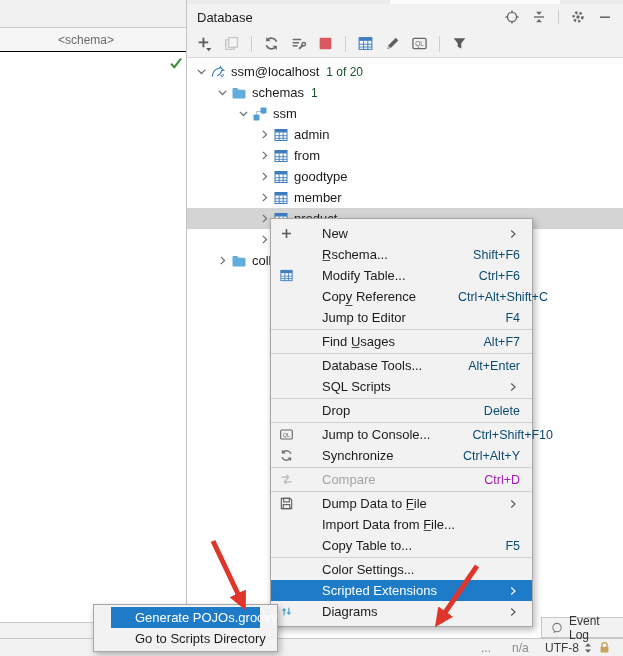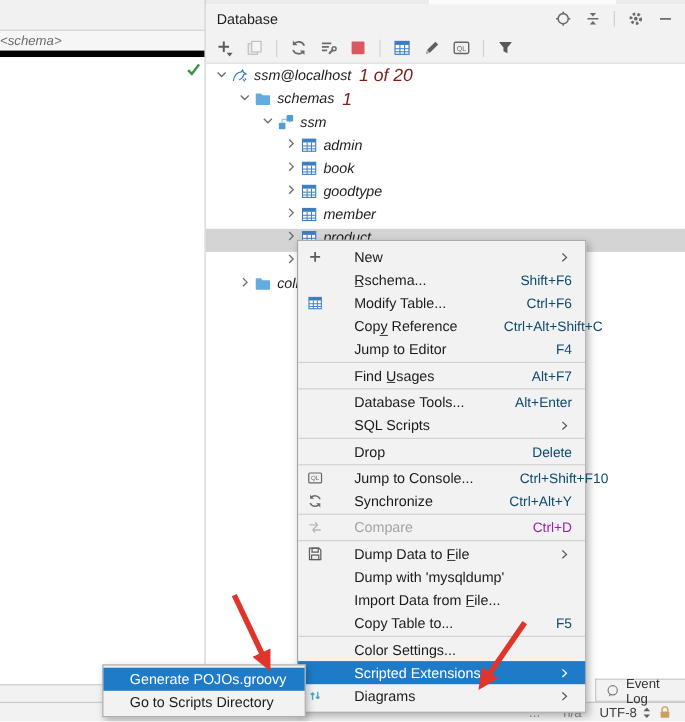--- a/index.html
+++ b/index.html
@@ -11,22 +11,22 @@
   svg{display:block;}
 
   
   .top-strip{position:absolute;left:187px;right:0;top:0;height:4px;background:#ebebeb;}
   .top-strip .tab-hint{position:absolute;left:203px;width:170px;top:0;height:4px;background:#fcfcfc;}
 
   
   .lp-topbar{position:absolute;left:0;top:0;width:186px;height:28px;background:#f1f1f1;
     border-bottom:1px solid #c9c9c9;box-sizing:border-box;}
   .lp-schemabar{position:absolute;left:0;top:28px;width:186px;height:24px;background:#f6f6f6;
-    border-bottom:6px solid #000000;box-sizing:border-box;display:flex;align-items:center;
-    justify-content:flex-start;gap:5px;padding-right:9px;font-style:italic;}
+    border-bottom:1px solid #000000;box-sizing:border-box;display:flex;align-items:center;
+    justify-content:center;gap:5px;padding-right:9px;}
   .lp-schemabar .schema-label{font-size:12px;color:#6a6a6a;}
   .lp-editor{position:absolute;left:0;top:52px;width:186px;height:570px;background:#ffffff;}
   .lp-check{position:absolute;right:3px;top:4px;width:14px;height:14px;}
   .lp-strip{position:absolute;left:0;top:622px;width:186px;height:16px;background:#f2f2f2;
     border-top:1px solid #c9c9c9;box-sizing:border-box;}
   .divider-v{position:absolute;left:186px;top:0;width:1px;height:638px;background:#c4c4c4;}
 
   
   .db-header{position:absolute;left:187px;right:0;top:4px;height:26px;background:#f2f2f2;
     display:flex;align-items:center;padding:0 10px;box-sizing:border-box;}
@@ -40,28 +40,28 @@
   .db-toolbar{position:absolute;left:187px;right:0;top:30px;height:28px;background:#f2f2f2;
     border-bottom:1px solid #d6d6d6;box-sizing:border-box;display:flex;align-items:center;
     gap:10px;padding-left:9px;}
   .tb-icon{width:17px;height:17px;}
   .tb-icon svg{width:17px;height:17px;}
   .tb-sep{width:1px;height:16px;background:#cfcfcf;margin:0 1px;}
 
   
   .db-tree{position:absolute;left:187px;right:0;top:58px;height:580px;background:#ffffff;
     overflow:hidden;padding-top:3px;box-sizing:border-box;}
-  .tree-row{height:21px;display:flex;align-items:flex-start;font-size:13px;color:#1b1b1b;
-    white-space:nowrap;box-sizing:border-box;font-style:italic;}
+  .tree-row{height:21px;display:flex;align-items:center;font-size:13px;color:#1b1b1b;
+    white-space:nowrap;box-sizing:border-box;}
   .tree-row.selected{background:#d4d4d4;}
   .tree-chevron{width:17px;flex:none;display:flex;justify-content:center;}
   .tree-chevron svg{width:13px;height:13px;}
   .tree-icon{width:16px;height:16px;flex:none;margin-right:5px;}
   .tree-icon svg{width:16px;height:16px;}
-  .tree-badge{color:#7f1d1d;margin-left:7px;font-size:16px;}
+  .tree-badge{color:#14532d;margin-left:7px;font-size:12px;}
 
   
   .context-menu{position:absolute;left:270px;top:218px;width:263px;background:#f2f2f2;
     border:1px solid #a6a6a6;box-sizing:border-box;padding:4px 0;z-index:20;
     box-shadow:2px 3px 7px rgba(0,0,0,.28);}
   .menu-item{height:21px;display:flex;align-items:center;padding:0 12px 0 7px;
     font-size:13px;color:#1b1b1b;gap:24px;}
   .mi-icon{width:16px;height:16px;flex:none;margin-right:4px;display:flex;
     align-items:center;justify-content:center;}
   .mi-icon svg{width:15px;height:15px;}
@@ -70,21 +70,21 @@
   .mi-arrow{width:14px;height:14px;margin-left:18px;color:#555;}
   .mi-arrow svg{width:14px;height:14px;}
   .menu-item.selected{background:#1e7bc8;color:#ffffff;}
   .menu-item.selected .mi-arrow{color:#ffffff;}
   .menu-item.disabled{color:#a3a3a3;}
   .menu-item.disabled .mi-shortcut{color:#a21caf;}
   .menu-sep{height:1px;background:#cfcfcf;margin:1px 0;}
 
   
   .submenu{position:absolute;left:93px;top:604px;width:185px;background:#f2f2f2;
-    border:1px solid #a6a6a6;box-sizing:border-box;padding:2px 0;z-index:30;
+    border:1px solid #a6a6a6;box-sizing:border-box;padding:2px 17px;z-index:30;
     box-shadow:2px 3px 7px rgba(0,0,0,.28);}
   .submenu .menu-item{padding-left:24px;height:21px;}
 
   
   .event-log-box{position:absolute;left:541px;right:0;top:617px;height:21px;background:#f2f2f2;
     border:1px solid #c6c6c6;border-right:none;box-sizing:border-box;display:flex;
     align-items:center;gap:5px;padding-left:8px;font-size:12px;color:#333;z-index:5;}
   .event-log-box svg{width:14px;height:14px;}
   .status-bar{position:absolute;left:0;right:0;top:638px;height:18px;background:#f2f2f2;
     border-top:1px solid #c6c6c6;box-sizing:border-box;font-size:12px;color:#3c3c3c;z-index:4;}
@@ -280,21 +280,21 @@
           <path d="M6 3.5L10.5 8 6 12.5" stroke="#6e6e6e" stroke-width="1.5"></path>
         </svg>
       </span>
       <span class="tree-icon">
         <svg viewBox="0 0 16 16">
           <rect x="2" y="2.5" width="12" height="11" fill="#fff" stroke="#3d7dbf"></rect>
           <rect x="2" y="2.5" width="12" height="3" fill="#3d7dbf"></rect>
           <path d="M6.2 5.5v8M10.2 5.5v8M2 8.7h12M2 11.3h12" stroke="#3d7dbf" stroke-width="0.9"></path>
         </svg>
       </span>
-      <span class="tree-label">book</span>
+      <span class="tree-label">from</span>
     </div>
     <div class="tree-row" style="padding-left: 69px;">
       <span class="tree-chevron">
         <svg viewBox="0 0 16 16" fill="none">
           <path d="M6 3.5L10.5 8 6 12.5" stroke="#6e6e6e" stroke-width="1.5"></path>
         </svg>
       </span>
       <span class="tree-icon">
         <svg viewBox="0 0 16 16">
           <rect x="2" y="2.5" width="12" height="11" fill="#fff" stroke="#3d7dbf"></rect>
@@ -472,24 +472,20 @@
           <rect x="5" y="2.5" width="6" height="3.8" stroke="#5f5f5f" stroke-width="1.2"></rect>
           <rect x="4.5" y="9.2" width="7" height="4.3" stroke="#5f5f5f" stroke-width="1.2"></rect>
         </svg>
       </span>
       <span class="mi-label">Dump Data to F̲ile</span>
       <span class="mi-arrow">
         <svg viewBox="0 0 16 16" fill="none">
           <path d="M6 4l4.3 4L6 12" stroke="currentColor" stroke-width="1.3"></path>
         </svg>
       </span>
-    </div>
-    <div class="menu-item">
-      <span class="mi-icon"></span>
-      <span class="mi-label">Dump with 'mysqldump'</span>
     </div>
     <div class="menu-item">
       <span class="mi-icon"></span>
       <span class="mi-label">Import Data from F̲ile...</span>
     </div>
     <div class="menu-item">
       <span class="mi-icon"></span>
       <span class="mi-label">Copy Table to...</span>
       <span class="mi-shortcut">F5</span>
     </div>

